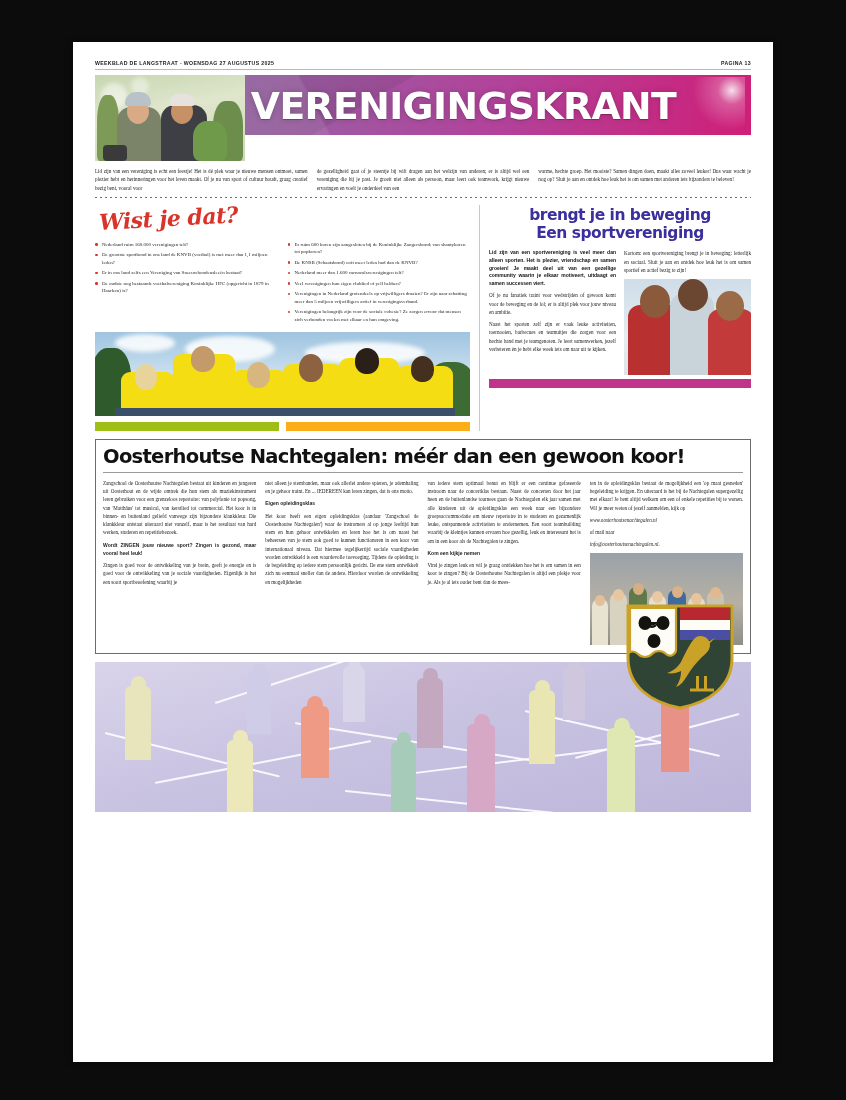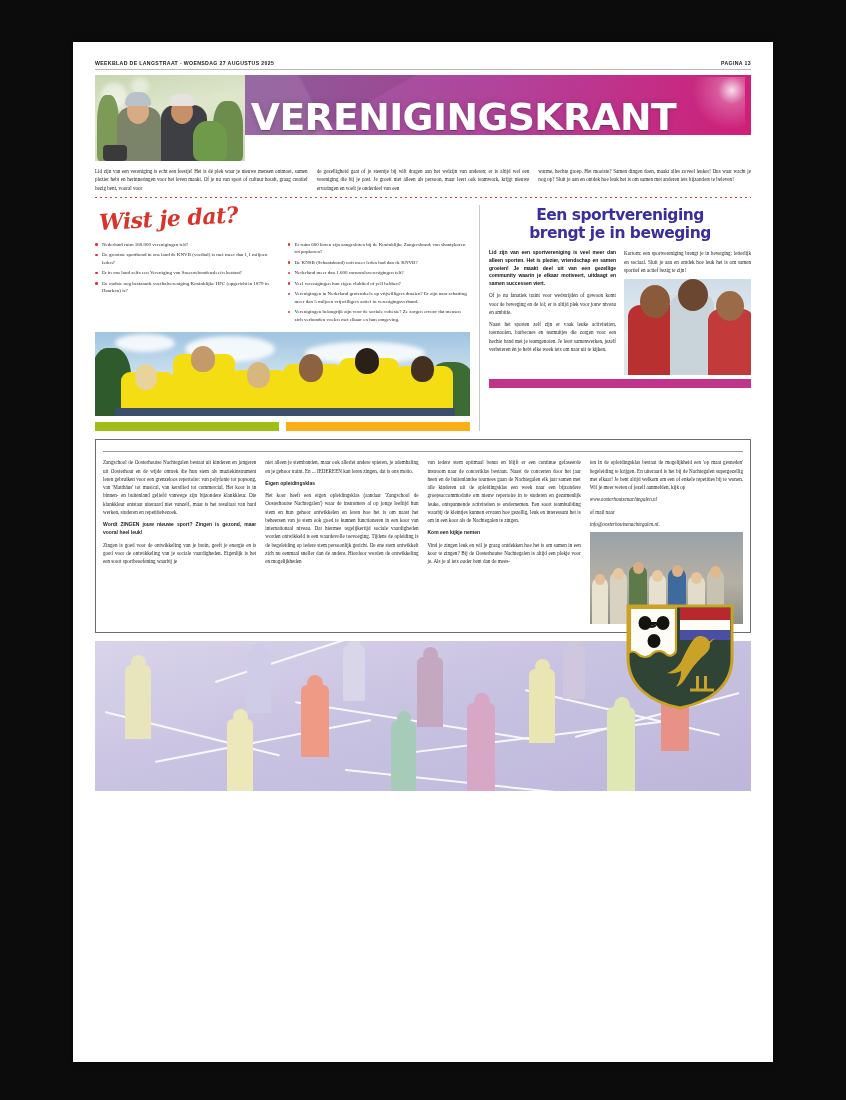--- a/index.html
+++ b/index.html
@@ -30,21 +30,21 @@
     background:
       linear-gradient(118deg,rgba(255,255,255,.13) 0 18%,rgba(255,255,255,0) 18.4%),
       linear-gradient(62deg,rgba(255,255,255,.09) 0 34%,rgba(255,255,255,0) 34.4%),
       linear-gradient(150deg,rgba(0,0,0,.07) 0 42%,rgba(0,0,0,0) 42.4%);}
   .mh-photo{position:absolute;left:0;top:0;width:150px;height:86px;overflow:hidden;}
   .mh-sky{position:absolute;inset:0;
     background:linear-gradient(170deg,#c7d6b2 0%,#dfe6cc 40%,#cbd7b6 100%);}
   .mh-bokeh{position:absolute;border-radius:50%;filter:blur(2px);}
   .woman{position:absolute;bottom:0;border-radius:14px 14px 0 0;}
   .head{position:absolute;border-radius:50%;}
-  .mh-title{position:absolute;left:160px;top:16px;right:6px;height:52px;
+  .mh-title{position:absolute;left:160px;top:5px;right:6px;height:52px;
     display:flex;align-items:center;justify-content:flex-start;}
   .mh-title span{
     font-family:"DejaVu Sans", sans-serif;
     font-weight:700;font-size:37px;letter-spacing:-.6px;color:#ffffff;
     line-height:1;transform:scaleX(1.02);
     text-shadow:0 1px 0 rgba(0,0,0,.25),0 0 6px rgba(0,0,0,.18);}
   .mh-flare{position:absolute;right:6px;top:2px;width:60px;height:56px;
     background:radial-gradient(circle at 78% 24%,rgba(255,255,255,.85) 0%,rgba(255,255,255,.25) 22%,rgba(255,255,255,0) 62%);}
   .mh-sub{position:absolute;left:160px;top:60px;right:4px;
     font-family:"DejaVu Sans", sans-serif;
@@ -214,22 +214,22 @@
       <div class="barrow">
         <div class="bar-g"></div>
         <div class="bar-o"></div>
       </div>
     </div>
 
     <div class="vdiv"></div>
 
     <div class="mid-right">
       <div class="sport-title">
+        <div>brengt je in beweging</div>
         <div>Een sportvereniging</div>
-        <div>brengt je in beweging</div>
       </div>
       <div class="sport-cols">
         <div>
           <p class="lead">Lid zijn van een sportvereniging is veel meer dan alleen sporten. Het is plezier, vriendschap en samen groeien! Je maakt deel uit van een gezellige community waarin je elkaar motiveert, uitdaagt en samen successen viert.</p>
           <div class="body-col">
             <p>Of je nu fanatiek traint voor wedstrijden of gewoon komt voor de beweging en de lol; er is altijd plek voor jouw niveau en ambitie.</p>
             <p>Naast het sporten zelf zijn er vaak leuke activiteiten, toernooien, barbecues en teamuitjes die zorgen voor een hechte band met je teamgenoten. Je leert samenwerken, jezelf verbeteren én je hebt elke week iets om naar uit te kijken.</p>
           </div>
         </div>
         <div>
@@ -247,20 +247,21 @@
           </div>
         </div>
       </div>
       <div class="barrow" style="margin-top:4px;">
         <div class="bar-m"></div>
       </div>
     </div>
   </div>
 
   <div class="article">
+    <div class="art-head">Oosterhoutse Nachtegalen: méér dan een gewoon koor!</div>
     <div class="art-rule"></div>
     <div class="art-cols">
 
       <div class="c">
         <div class="body-col">
           <p>Zangschool de Oosterhoutse Nachtegalen bestaat uit kinderen en jongeren uit Oosterhout en de wijde omtrek die hun stem als muziekinstrument leren gebruiken voor een grenzeloos repertoire: van polyfonie tot popsong, van 'Matthäus' tot musical, van kerstlied tot commercial. Het koor is in binnen- en buitenland geliefd vanwege zijn bijzondere klankkleur. Die klankkleur ontstaat uiteraard niet vanzelf, maar is het resultaat van hard werken, studeren en repetitiebezoek.</p>
           <p><b>Wordt ZINGEN jouw nieuwe sport? Zingen is gezond, maar vooral heel leuk!</b></p>
           <p>Zingen is goed voor de ontwikkeling van je brein, geeft je energie en is goed voor de ontwikkeling van je sociale vaardigheden. Eigenlijk is het een soort sportbeoefening waarbij je</p>
         </div>
       </div>

